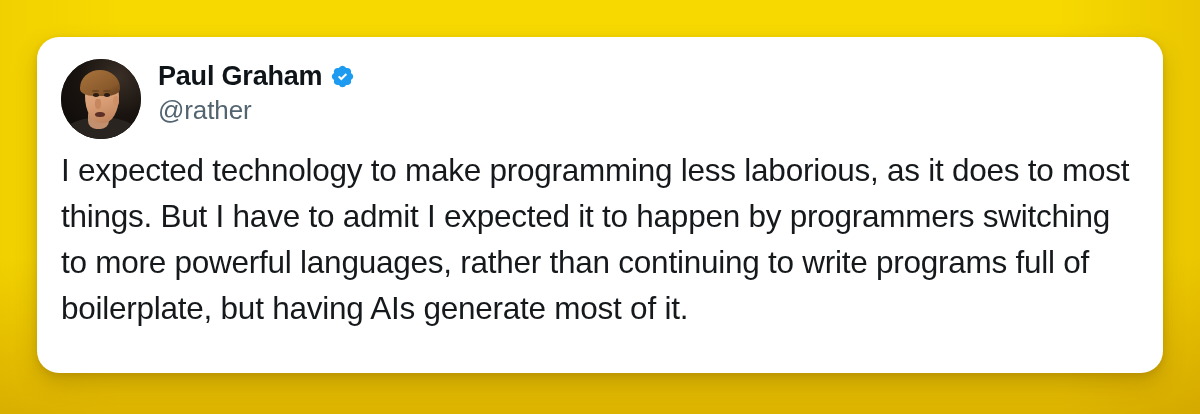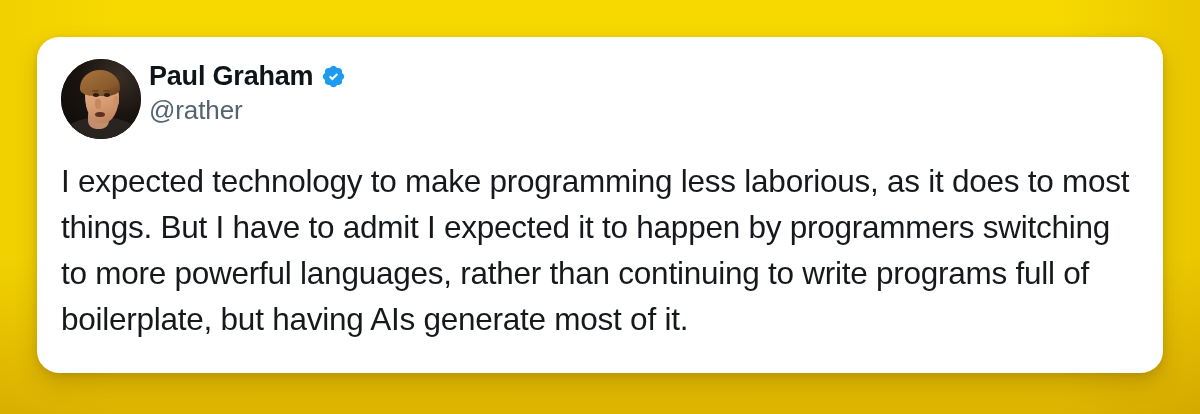--- a/index.html
+++ b/index.html
@@ -48,21 +48,21 @@
     box-shadow:
       0 10px 22px rgba(120, 84, 0, 0.30),
       0 2px 6px rgba(120, 84, 0, 0.18);
     z-index: 2;
   }
 
   
   .tweet-header {
     display: flex;
     align-items: flex-start;
-    gap: 8px;
+    gap: 17px;
     height: 88px;
   }
 
   .avatar {
     width: 80px;
     height: 80px;
     border-radius: 50%;
     flex: 0 0 80px;
     overflow: hidden;
     position: relative;
@@ -190,21 +190,21 @@
     font-size: 26px;
     font-weight: 400;
     color: #536471;
     letter-spacing: -0.1px;
     line-height: 1.15;
     white-space: nowrap;
   }
 
   
   .tweet-body {
-    margin-top: 11px;
+    margin-top: 0;
     font-size: 31.5px;
     line-height: 46px;
     color: #16191C;
     letter-spacing: -0.25px;
     font-weight: 400;
     white-space: pre-wrap;
     word-break: normal;
   }
 </style>
 </head>

